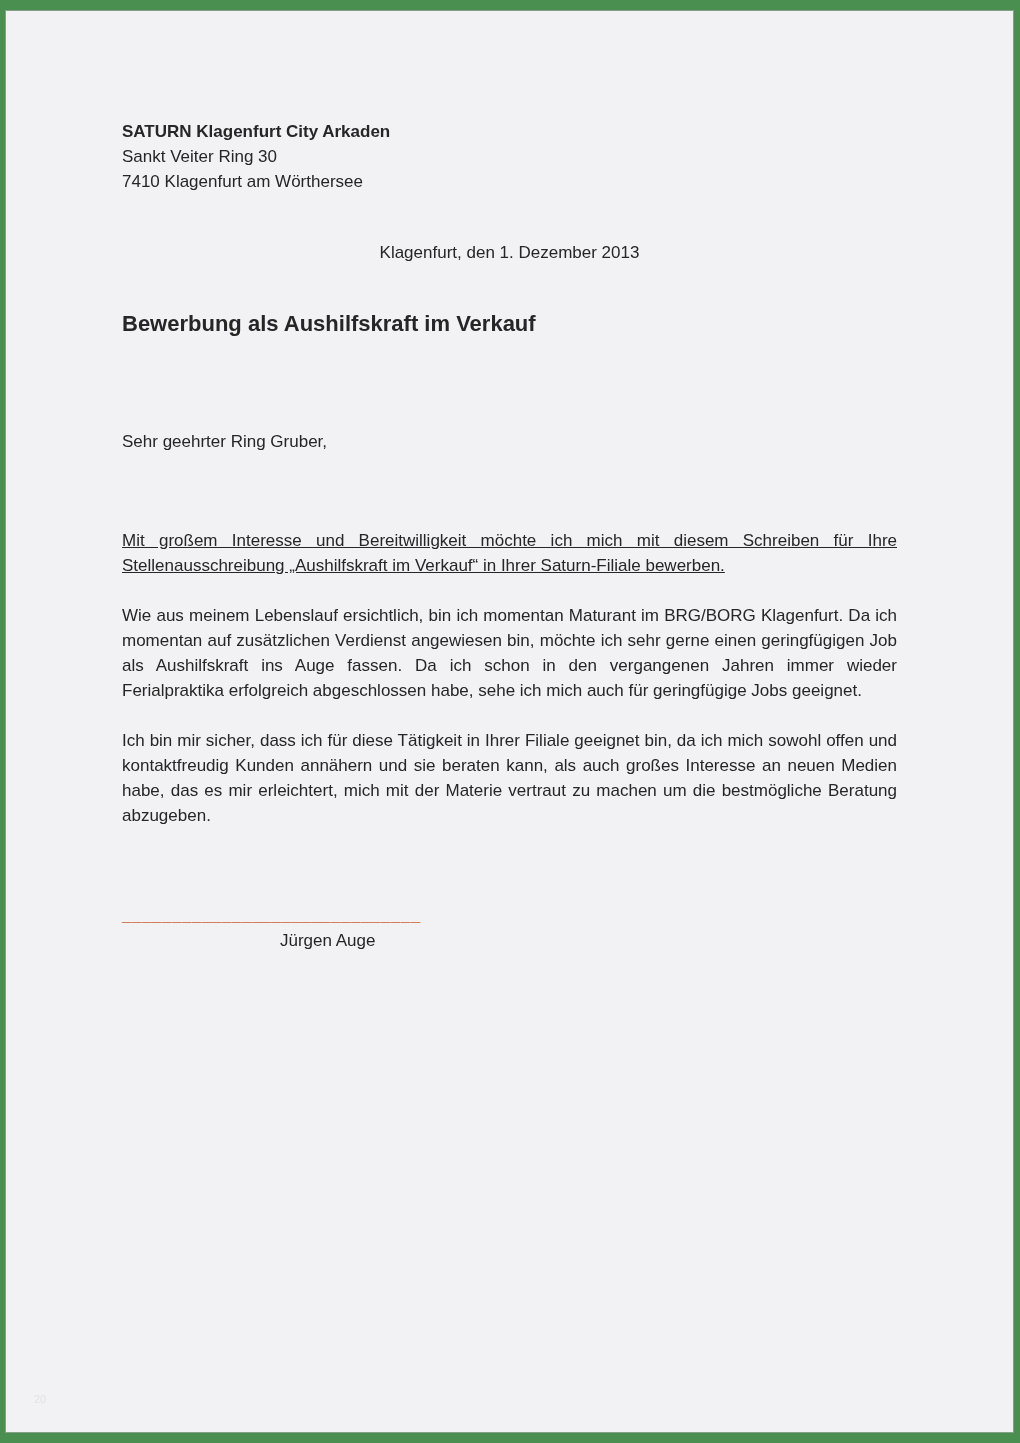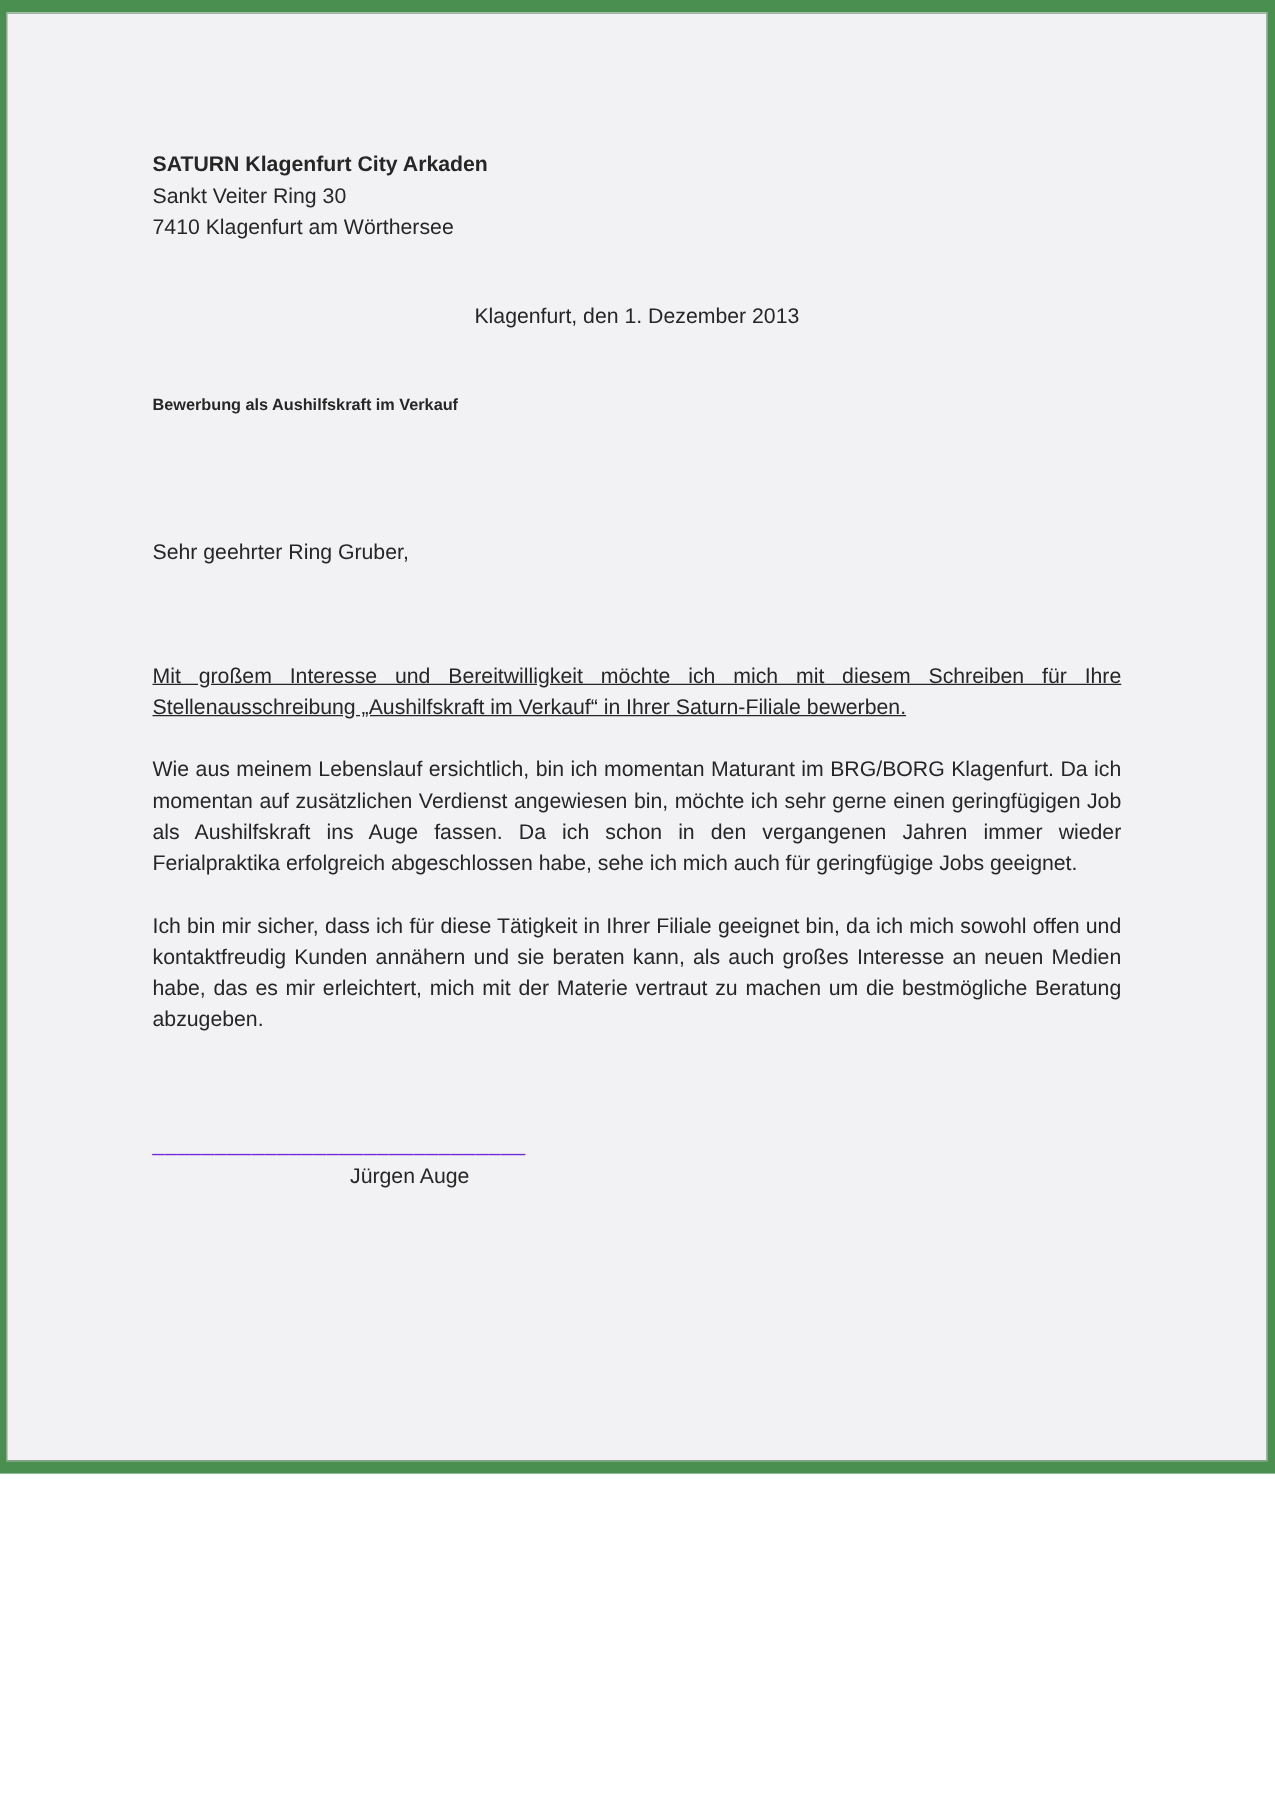--- a/index.html
+++ b/index.html
@@ -4,21 +4,21 @@
 <style>
   html, body {
     margin: 0;
     padding: 0;
     background: #ffffff;
   }
   .page-frame {
     position: relative;
     box-sizing: border-box;
     width: 1020px;
-    height: 1179px;
+    height: 1443px;
     background: #f2f1f3;
     border-top: 10px solid #4a8e50;
     border-bottom: 10px solid #4a8e50;
     border-left: 5px solid #4a8e50;
     border-right: 6px solid #4a8e50;
     box-shadow: inset 0 0 0 1px rgba(44, 92, 50, 0.55);
     overflow: hidden;
     font-family: "Liberation Sans", "DejaVu Sans", sans-serif;
     color: #262626;
   }
@@ -29,34 +29,35 @@
     line-height: 25px;
   }
   .recipient-name { font-weight: bold; }
   .dateline {
     margin-top: 46px;
     text-align: center;
   }
   .subject {
     margin-top: 46px;
     font-weight: bold;
-    font-size: 13px;
+    font-size: 22px;
   }
   .salutation { margin-top: 93px; }
   .para {
     text-align: justify;
     margin-top: 25px;
   }
   .para-first { margin-top: 74px; text-decoration: underline; }
   .signature-block { margin-top: 75px; }
   .signature-line {
     letter-spacing: 0.5px;
-    color: #6d28d9;
+    color: #c2410c;
     line-height: 25px;
     white-space: nowrap;
+    font-weight: bold;
   }
   .signature-name { padding-left: 158px; }
   .watermark {
     position: absolute;
     left: 29px;
     top: 1384px;
     font-size: 11px;
     line-height: 11px;
     color: #e2e1e5;
   }

